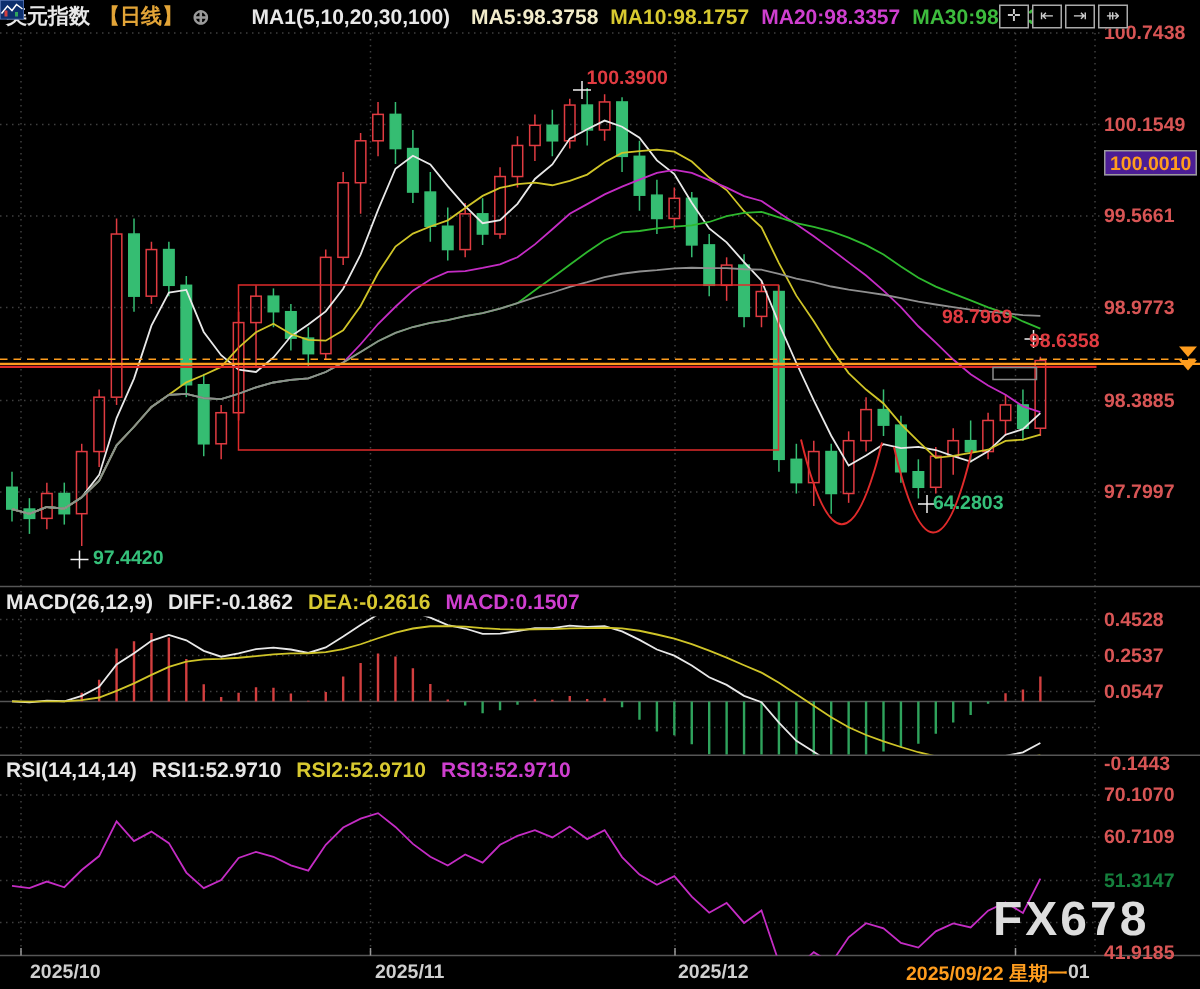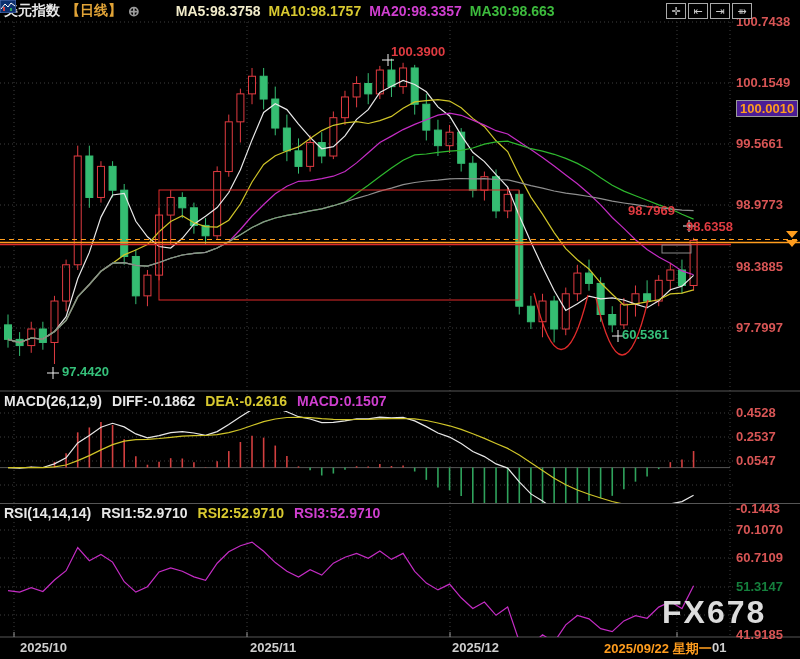--- a/index.html
+++ b/index.html
@@ -348,20 +348,21 @@
     <span class="per">【日线】</span>
     <span class="addic">⊕</span>
     <span class="chicon">
       <svg width="16" height="13">
           <rect x="0" y="0" width="16" height="13" fill="#0c2f6e" stroke="#5a79b8"></rect>
       <polyline points="1,9 5,4 8,7 11,3 15,6" fill="none" stroke="#fff" stroke-width="1"></polyline>
       <rect x="3" y="7" width="2" height="4" fill="#d23f3f"></rect>
           <rect x="10" y="8" width="2" height="3" fill="#2fa35c"></rect>
         </svg>
     </span>
+    <span class="mas">MA1(5,10,20,30,100)</span>
     <span id="ma-values" style="display:flex;">
         <span class="maval" style="color: rgb(242, 236, 202);">MA5:98.3758</span>
         <span class="maval" style="color: rgb(216, 201, 48);">MA10:98.1757</span>
         <span class="maval" style="color: rgb(207, 63, 207);">MA20:98.3357</span>
         <span class="maval" style="color: rgb(61, 187, 61);">MA30:98.663</span>
       </span>
   </div>
 
   <div class="toolbar" id="toolbar">
       <div class="tbtn">✛</div>
@@ -401,17 +402,17 @@
       <div class="lbl " style="left: 736px; top: 607px; color: rgb(216, 85, 85); margin-top: 20px;">41.9185</div>
       <div class="lbl xlbl" style="left: 20px; top: 640px; color: rgb(207, 207, 207);">2025/10</div>
       <div class="lbl xlbl" style="left: 250px; top: 640px; color: rgb(207, 207, 207);">2025/11</div>
       <div class="lbl xlbl" style="left: 452px; top: 640px; color: rgb(207, 207, 207);">2025/12</div>
       <div class="lbl xlbl" style="left: 604px; top: 640px; color: rgb(255, 157, 30);">2025/09/22 星期一</div>
       <div class="lbl xlbl" style="left: 712px; top: 640px; color: rgb(207, 207, 207);">01</div>
       <div class="lbl " style="left: 391px; top: 44px; color: rgb(224, 59, 65);">100.3900</div>
       <div class="lbl " style="left: 628px; top: 203px; color: rgb(224, 59, 65);">98.7969</div>
       <div class="lbl " style="left: 686px; top: 219px; color: rgb(224, 59, 65);">98.6358</div>
       <div class="lbl " style="left: 62px; top: 364px; color: rgb(53, 192, 122);">97.4420</div>
-      <div class="lbl " style="left: 622px; top: 327px; color: rgb(53, 192, 122);">60.5361</div>
+      <div class="lbl " style="left: 622px; top: 327px; color: rgb(53, 192, 122);">64.2803</div>
     </div>
 
   <div class="watermark">FX678</div>
 </div>
 
 </body></html>

